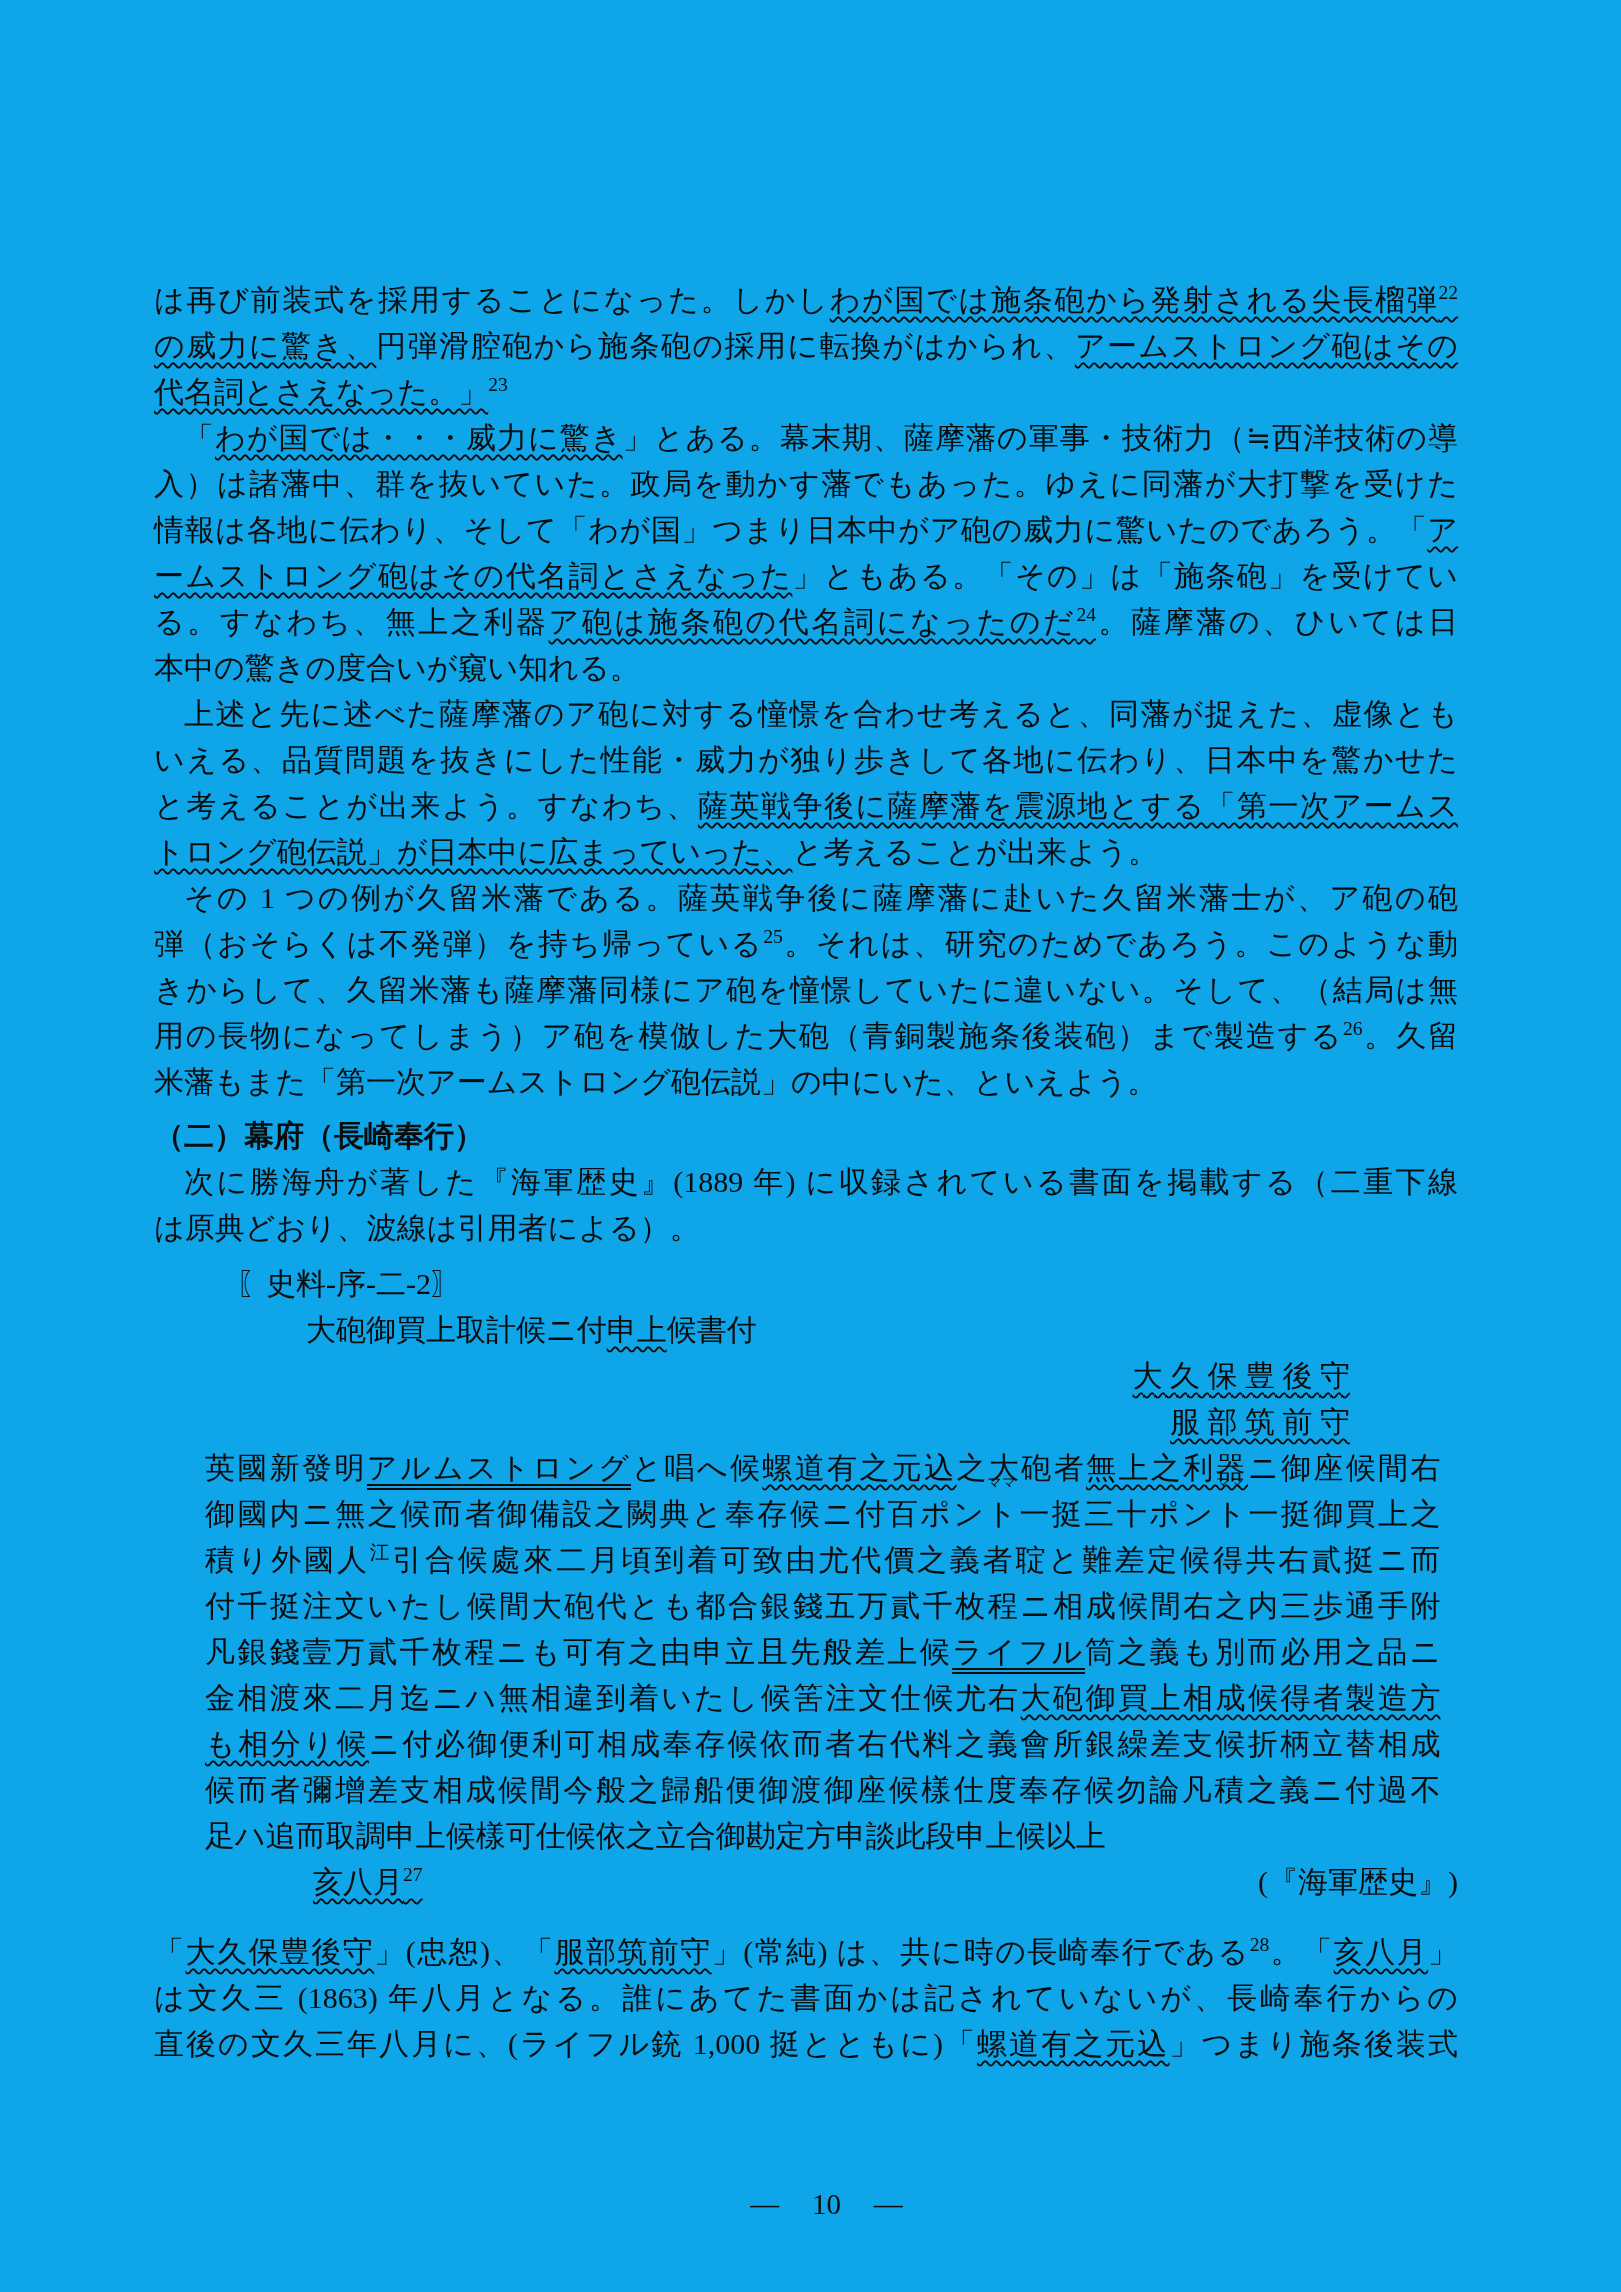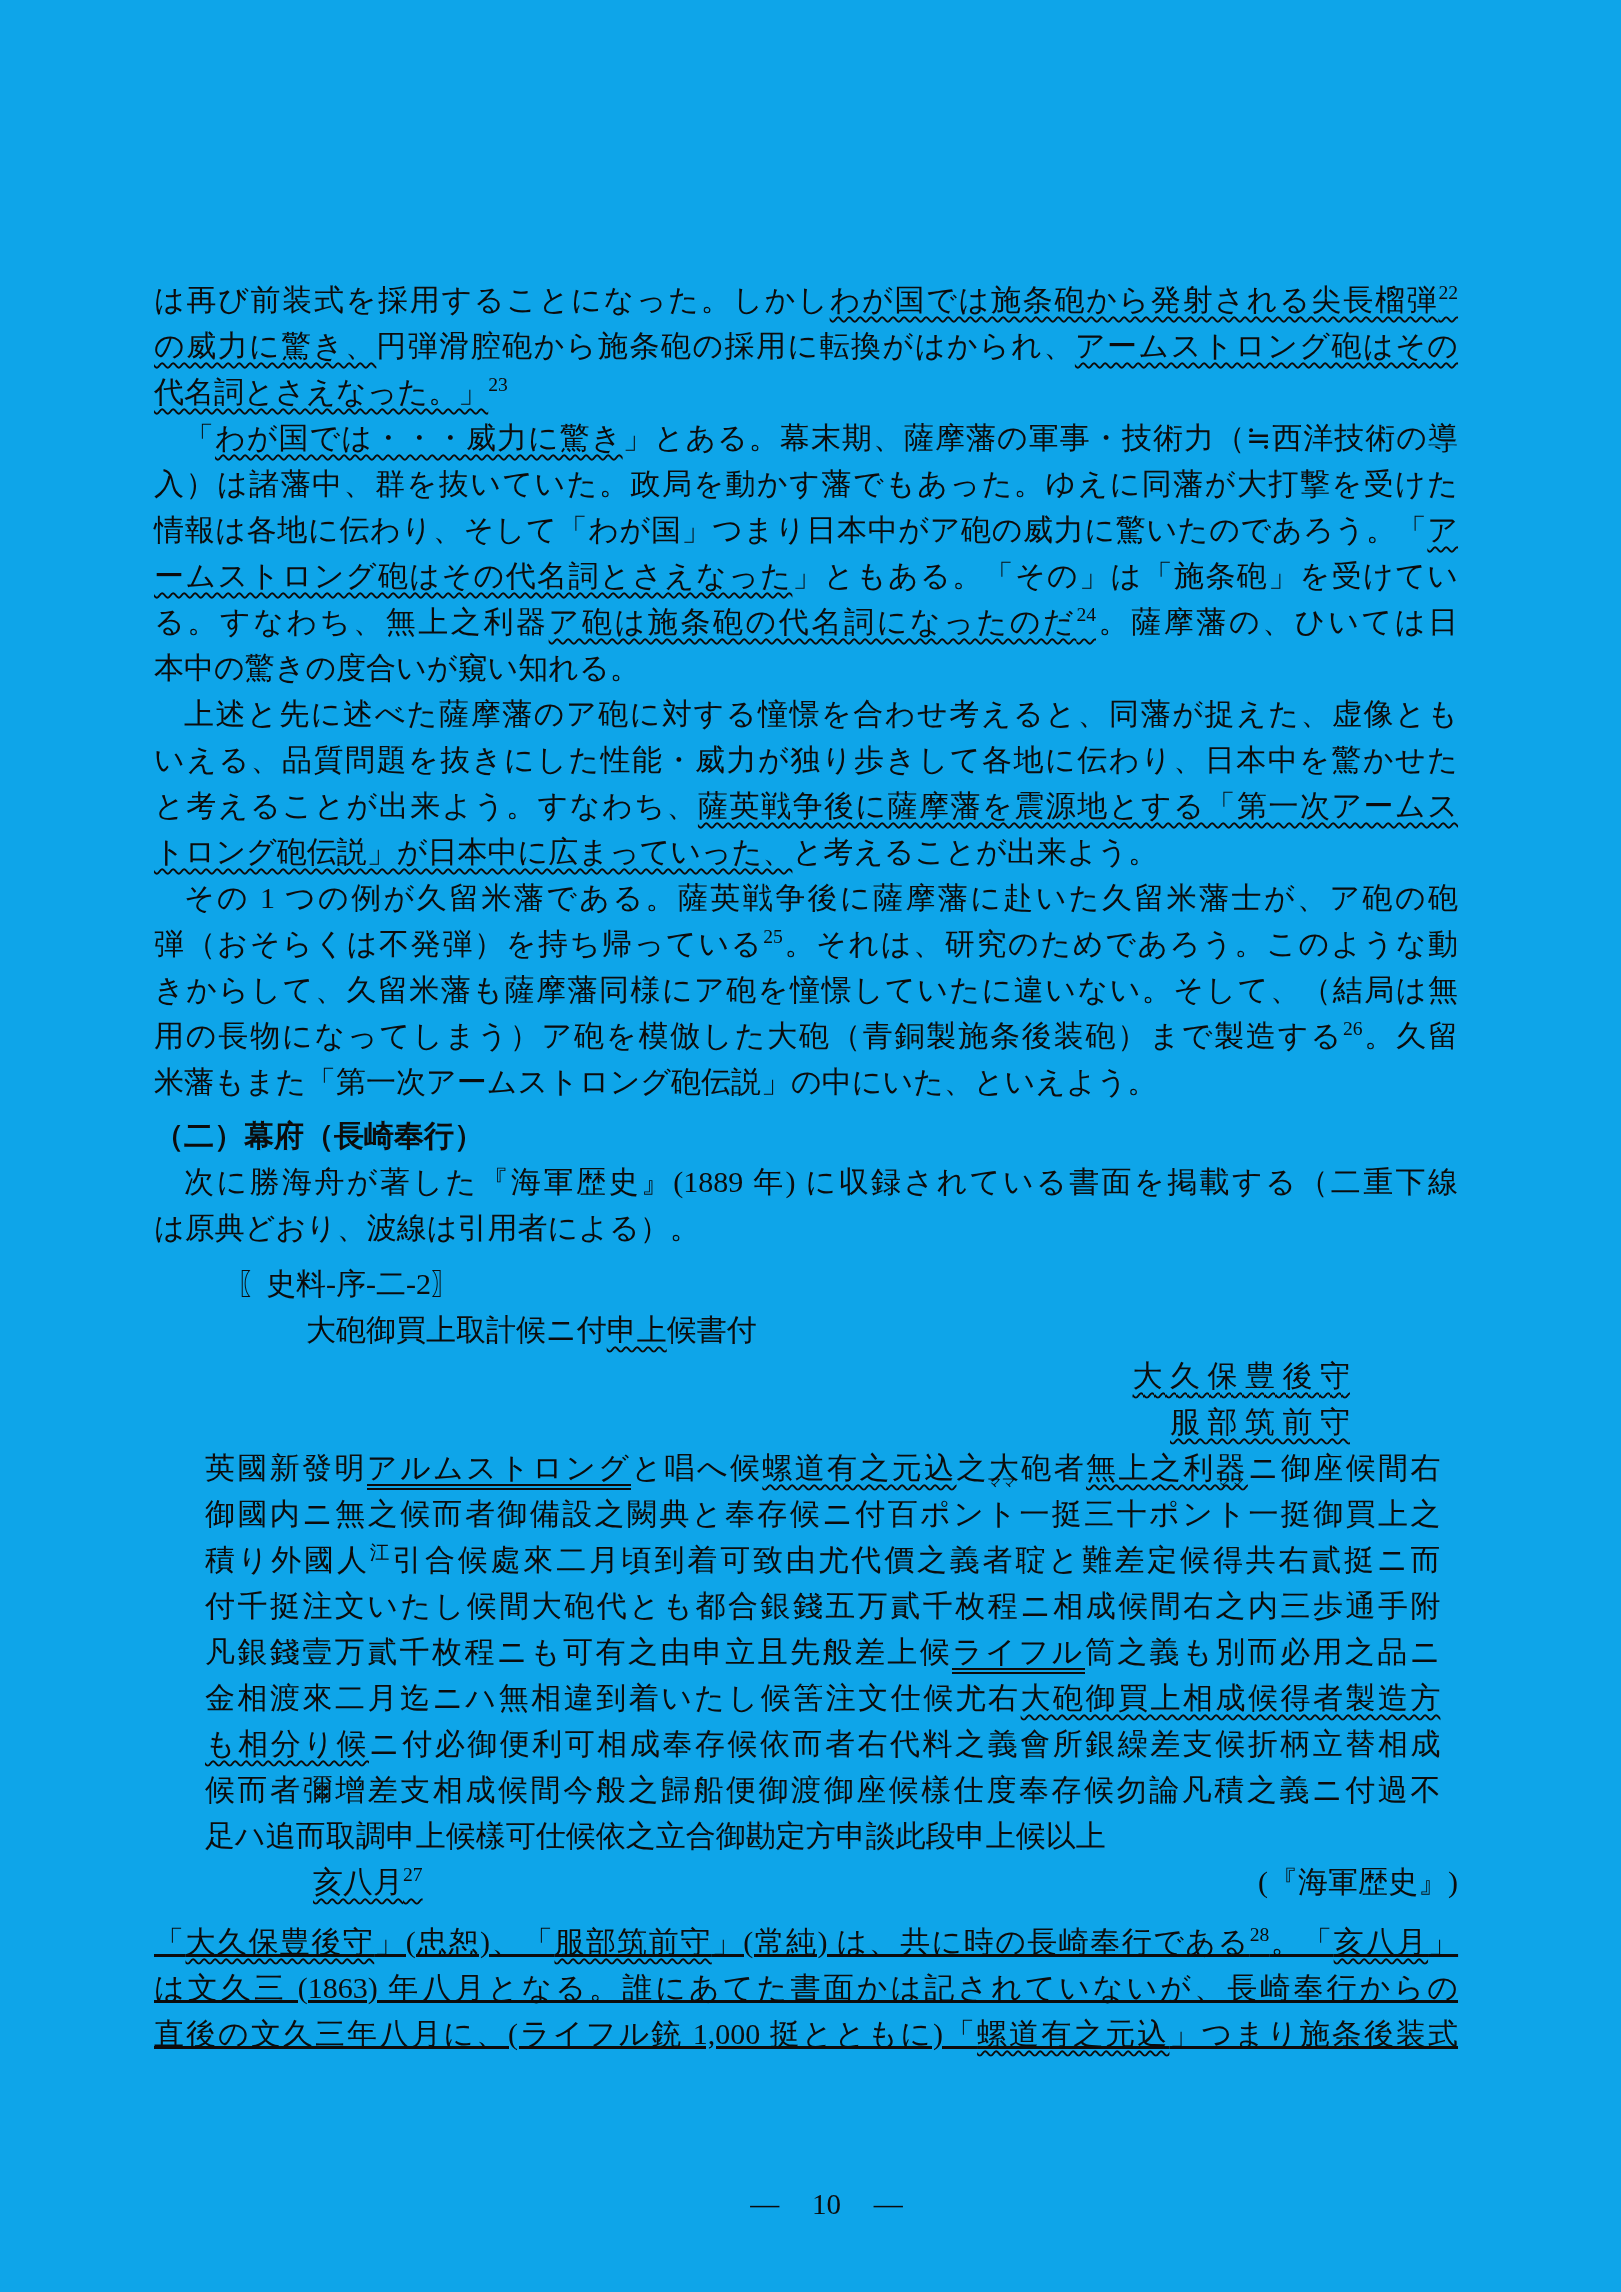--- a/index.html
+++ b/index.html
@@ -22,21 +22,21 @@
     font-weight:bold;margin-top:7.8px;
   }
   .label-block{margin-top:9.8px;}
   .signatories .tline{text-align:right;text-align-last:right;padding-right:108px;}
   .letter{margin-left:51px;margin-right:17.6px;}
   .dateline{
     font-size:30px;line-height:46px;height:46px;
     display:flex;justify-content:space-between;
   }
   .date-left{padding-left:159px;}
-  .p6{margin-top:14px;text-decoration:underline;}
+  .p6{margin-top:24px;}
   
   .m-wavy{
     text-decoration-line:underline;
     text-decoration-style:wavy;
     text-decoration-thickness:1.5px;
     text-underline-offset:5.9px;
   }
   .m-dbl{border-bottom:6.9px double #0c0c0c;padding-bottom:0px;}
   .m-sup{font-size:19.6px;position:relative;top:-10.8px;}
   .m-sup.m-wavy{text-underline-offset:16.7px;}

